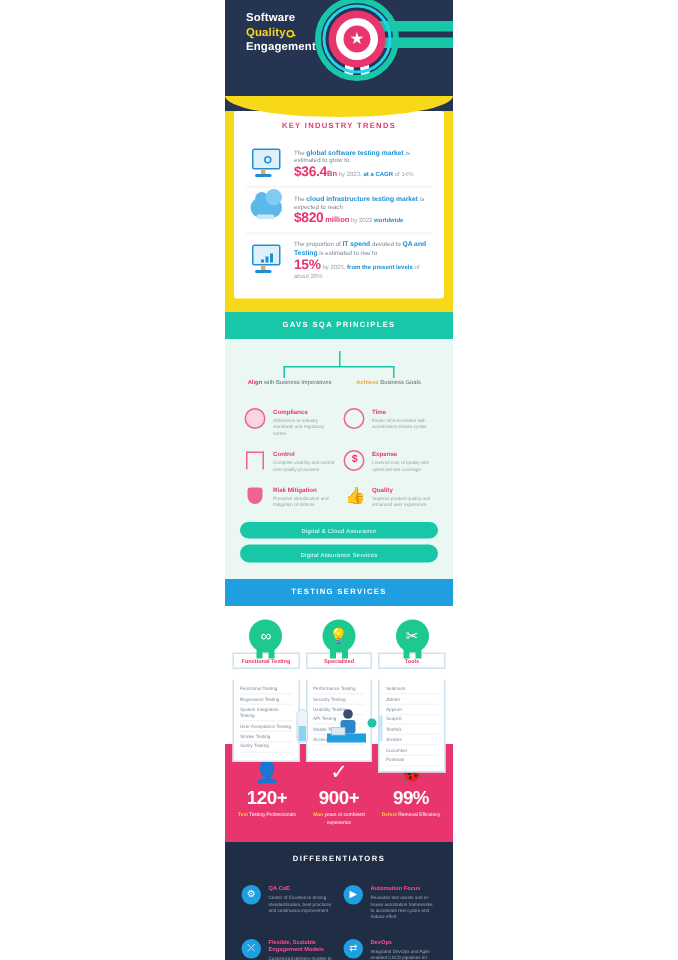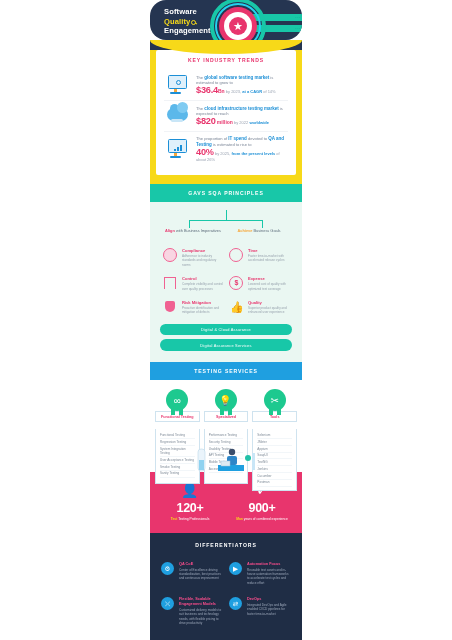--- a/index.html
+++ b/index.html
@@ -6,21 +6,21 @@
   body {
     width:452px; height:640px;
     background:#ffffff;
     font-family:"Liberation Sans", sans-serif;
     overflow:hidden;
   }
   .page { width:452px; height:640px; position:relative; }
   .col { position:absolute; left:150px; top:0; width:152px; }
 
   
-  .header { position:relative; height:40px; background:#253551; overflow:hidden;border-radius:16px; }
+  .header { position:relative; height:64px; background:#253551; overflow:hidden; }
   .hdr-title { position:absolute; left:14px; top:7px; color:#ffffff;
     font-size:7.6px; line-height:9.6px; font-weight:bold; letter-spacing:.1px; }
   .hdr-title .q { color:#f7d919; }
   .hdr-mag { display:inline-block; width:5px; height:5px; border:1.1px solid #f7d919;
     border-radius:50%; position:relative; vertical-align:-1px; margin-left:1px; }
   .hdr-mag::after { content:""; position:absolute; width:2.4px; height:1.1px;
     background:#f7d919; right:-2.2px; bottom:-0.2px; transform:rotate(40deg); }
   .ribbon { position:absolute; height:7px; border-radius:3.5px; background:#18c7a8; }
   .ribbon.r1 { left:86px; top:14px; width:70px; }
   .ribbon.r2 { left:86px; top:25px; width:70px; }
@@ -219,21 +219,21 @@
                   <i style="left:0;height:2.5px"></i>
                   <i style="left:3px;height:4px"></i>
                   <i style="left:6px;height:6px"></i>
                 </div>
               </div>
           <div class="mon-stand"></div>
               <div class="mon-base"></div>
         </div>
         <div class="t-body">
           <div class="t-lead"><span>The proportion of</span> <b>IT spend</b> <span>devoted to</span> <b>QA and Testing</b> <span>is estimated to rise to</span></div>
-          <div class="t-val"><span class="big">40%</span> <span>by 2025,</span> <span class="sub">from the present levels</span> <span>of about 26%</span></div>
+          <div class="t-val"><span class="big">15%</span> <span>by 2025,</span> <span class="sub">from the present levels</span> <span>of about 26%</span></div>
         </div>
       </div>
     </div>
   </div>
 
   <div>
     <div class="princ-hdr">GAVS SQA PRINCIPLES</div>
     <div class="princ-body">
       <div class="tree">
         <div class="stem"></div>
@@ -375,20 +375,25 @@
     <div class="stat">
       <div class="stat-ico">👤</div>
       <div class="stat-num">120+</div>
       <div class="stat-lab"><b>Test</b> <span>Testing Professionals</span></div>
     </div>
     <div class="stat">
       <div class="stat-ico">✓</div>
       <div class="stat-num">900+</div>
       <div class="stat-lab"><b>Man</b> <span>years of combined experience</span></div>
     </div>
+    <div class="stat">
+      <div class="stat-ico">🐞</div>
+      <div class="stat-num">99%</div>
+      <div class="stat-lab"><b>Defect</b> <span>Removal Efficiency</span></div>
+    </div>
   </div>
 
   <div class="diff">
     <div class="diff-hdr">DIFFERENTIATORS</div>
     <div class="dgrid">
       <div class="ditem">
             <div class="dico">⚙</div>
             <div>
               <div class="dname">QA CoE</div>
               <div class="ddesc">Center of Excellence driving standardization, best practices and continuous improvement</div>

